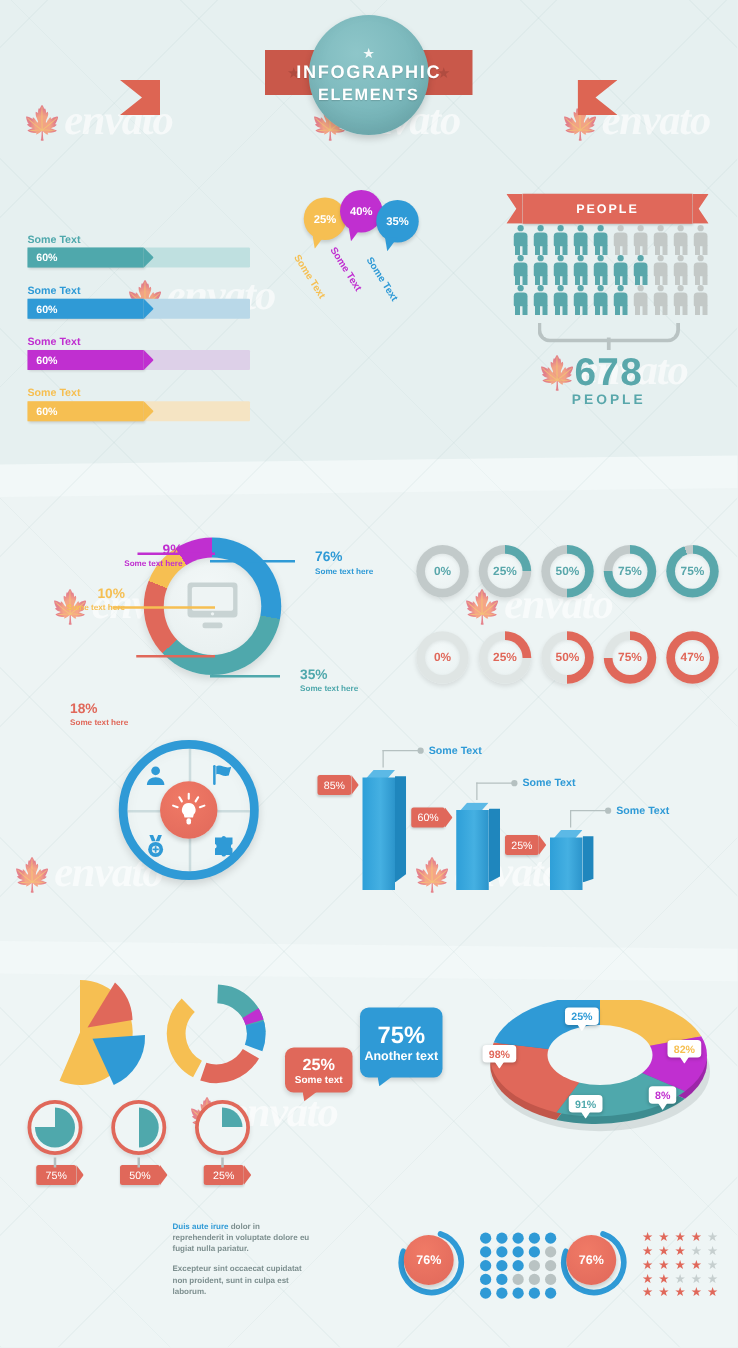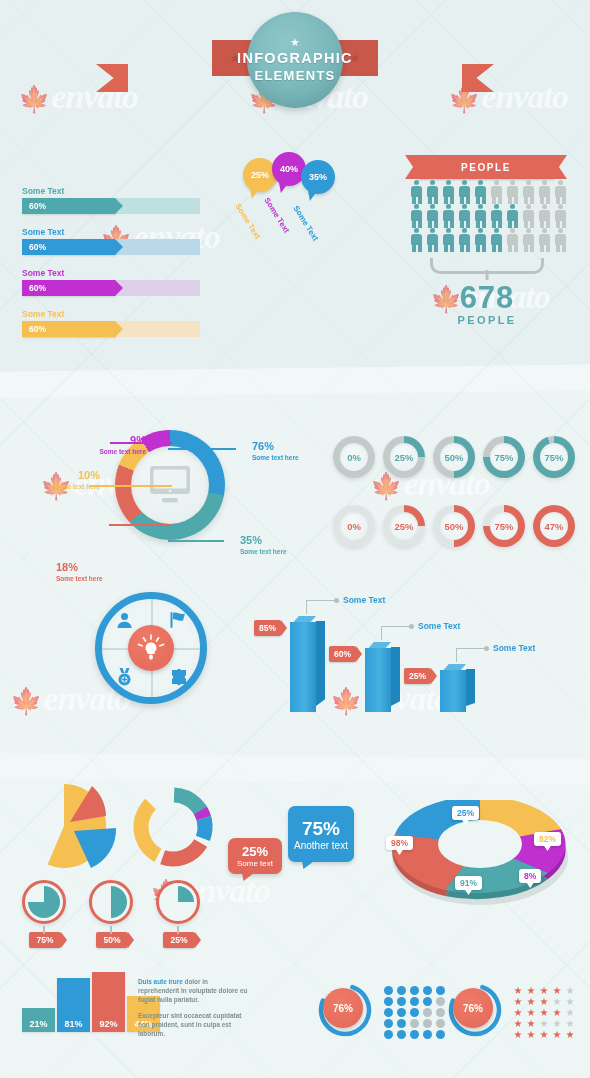--- a/index.html
+++ b/index.html
@@ -173,38 +173,38 @@
 
   
   .bar3d{ position:absolute; }
   .bar3d .face{ position:absolute; left:0; bottom:0; width:26px;
      background:linear-gradient(90deg,#2e9fd8,#45b0e2 55%,#2b94cb); }
   .bar3d .side{ position:absolute; bottom:6px; width:9px;
      background:#1f86bd; }
   .bar3d .top{ position:absolute; width:26px; height:10px; background:#5cb9e6;
      clip-path:polygon(0 100%,34% 0,100% 0,66% 100%); }
   .tag{ position:absolute; height:16px; background:#e0685a; color:#fff;
-    font-size:8.5px; font-weight:700; display:flex; align-items:center;
+    font-size:8.5px; font-weight:400; display:flex; align-items:center;
     justify-content:center; padding:0 5px; border-radius:2px;
     box-shadow:0 1px 2px rgba(0,0,0,.16); }
   .tag::after{ content:""; position:absolute; right:-6px; top:0; width:6px; height:16px;
     background:#e0685a; clip-path:polygon(0 0,0 100%,100% 50%); }
   .calloutlbl{ position:absolute; color:#2f9ad6; font-size:8.5px; font-weight:700; }
   .callline{ position:absolute; border-left:1.5px solid #b5c0c0; border-top:1.5px solid #b5c0c0; }
   .calldot{ position:absolute; width:5px; height:5px; border-radius:50%; background:#b5c0c0; }
   .ringpie{ position:absolute; width:44px; height:44px; border-radius:50%;
     border:3px solid #e0685a; background:#eef5f5;
     box-shadow:0 2px 4px rgba(0,0,0,.10); }
   .ringpie .wedge{ position:absolute; inset:3px; border-radius:50%; }
 
   
   .sbox{ position:absolute; border-radius:7px; color:#fff; text-align:center;
     display:flex; flex-direction:column; align-items:center; justify-content:center;
     box-shadow:0 2px 4px rgba(0,0,0,.16); }
-  .sbox .pv{ font-weight:700; } .sbox .sv{ font-weight:400; }
+  .sbox .pv{ font-weight:700; } .sbox .sv{ font-weight:700; }
   .sbox .nub{ position:absolute; bottom:-7px; left:14px; width:12px; height:8px;
     background:inherit; clip-path:polygon(0 0,100% 0,12% 100%); }
 
   
   #oval{ position:absolute; left:385px; top:800px; width:190px; height:110px; }
   .pin{ position:absolute; background:#fff; border-radius:3px; padding:2px 5px;
     font-size:8.5px; font-weight:700; box-shadow:0 1px 3px rgba(0,0,0,.2); }
   .pin::after{ content:""; position:absolute; left:50%; bottom:-5px; margin-left:-4px;
     width:8px; height:6px; background:#fff; clip-path:polygon(0 0,100% 0,50% 100%); }
 
@@ -711,34 +711,20 @@
     </svg>
   </div>
   <div id="oval-pins">
       <div class="pin" style="left: 452px; top: 806px; color: rgb(47, 154, 214);">25%</div>
       <div class="pin" style="left: 534px; top: 832px; color: rgb(246, 191, 82);">82%</div>
       <div class="pin" style="left: 519px; top: 869px; color: rgb(192, 47, 208);">8%</div>
       <div class="pin" style="left: 455px; top: 876px; color: rgb(79, 168, 172);">91%</div>
       <div class="pin" style="left: 386px; top: 836px; color: rgb(224, 104, 90);">98%</div>
     </div>
 
-  <div id="bottom-bars" style="position:absolute; left:22px; top:968px; width:150px; height:64px;">
-      <div class="bbar" style="left: 0px; height: 24.5px; background: rgb(79, 168, 172);">
-        <span>21%</span>
-      </div>
-      <div class="bbar" style="left: 35px; height: 54.5px; background: rgb(47, 154, 214);">
-        <span>81%</span>
-      </div>
-      <div class="bbar" style="left: 70px; height: 60px; background: rgb(224, 104, 90);">
-        <span>92%</span>
-      </div>
-      <div class="bbar" style="left: 105px; height: 36px; background: rgb(246, 191, 82);">
-        <span>44%</span>
-      </div>
-    </div>
   <div id="bottom-text">
     <p><b>Duis aute irure</b><span> dolor in reprehenderit in voluptate dolore eu fugiat nulla pariatur.</span></p>
     <p><span>Excepteur sint occaecat cupidatat non proident, sunt in culpa est laborum.</span></p>
   </div>
 
   <div id="gauges">
       <div class="gauge" style="left: 318px; top: 983px;">
         <svg class="arc" width="54" height="54" viewBox="0 0 54 54">
           <circle cx="27" cy="27" r="24" fill="none" stroke="#2f9ad6" stroke-width="4.5" stroke-linecap="round" stroke-dasharray="114.608 200" transform="rotate(-72 27 27)"></circle>
         </svg>

